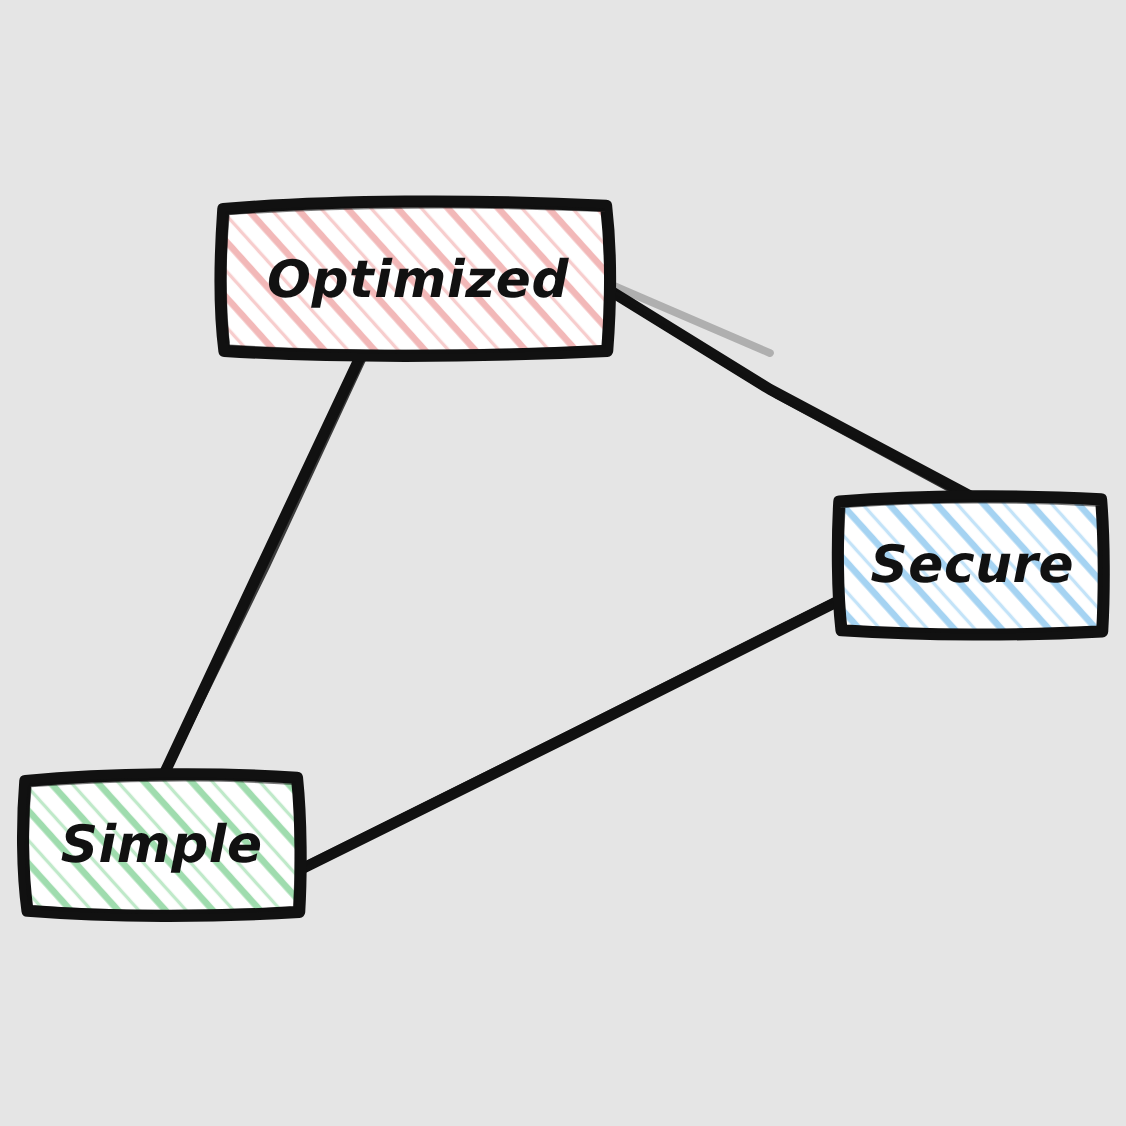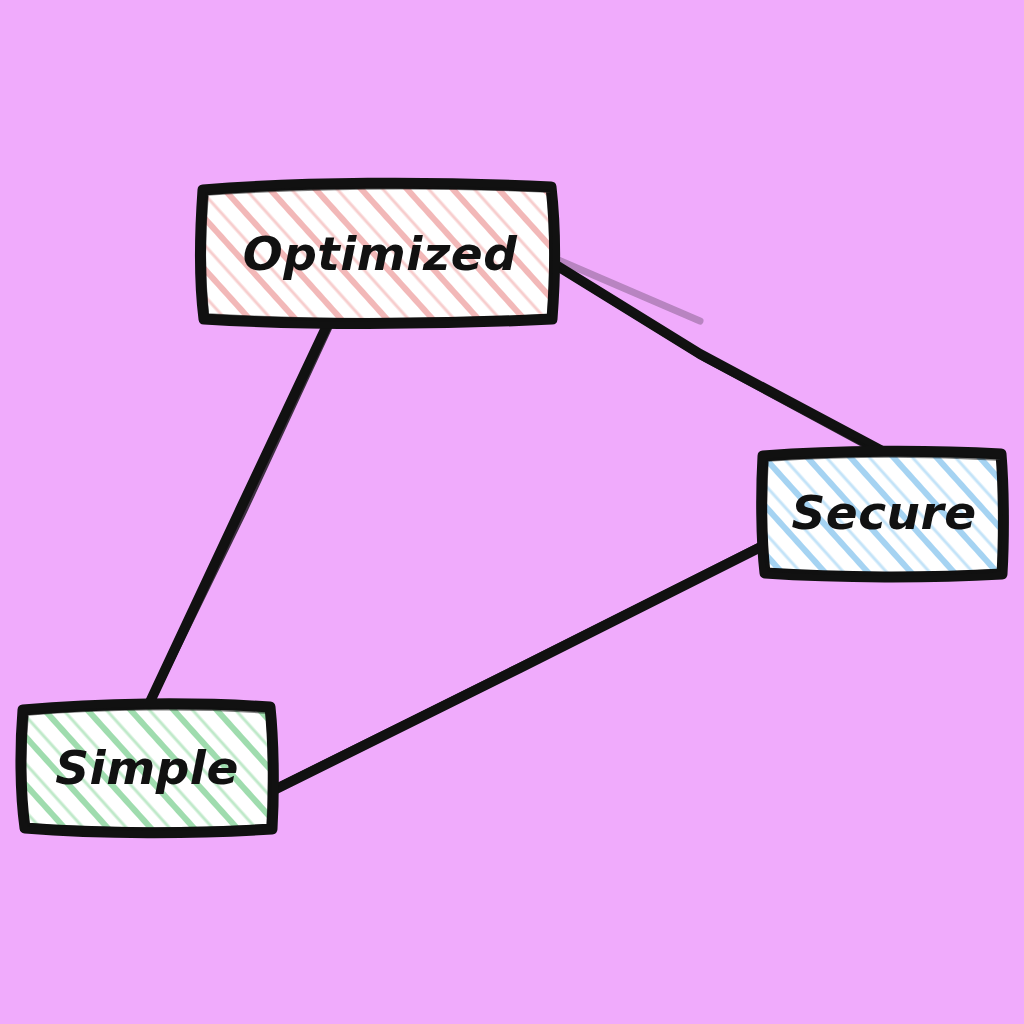--- a/index.html
+++ b/index.html
@@ -4,21 +4,21 @@
 <style>
   html, body {
     margin: 0;
     padding: 0;
     background: #ffffff;
   }
   #canvas {
     position: relative;
     width: 1024px;
     height: 1024px;
-    background: #f0abfc;
+    background: #e5e5e5;
     overflow: hidden;
     font-family: "DejaVu Sans", sans-serif;
   }
   #diagram-svg {
     position: absolute;
     top: 0;
     left: 0;
     width: 1024px;
     height: 1024px;
   }

